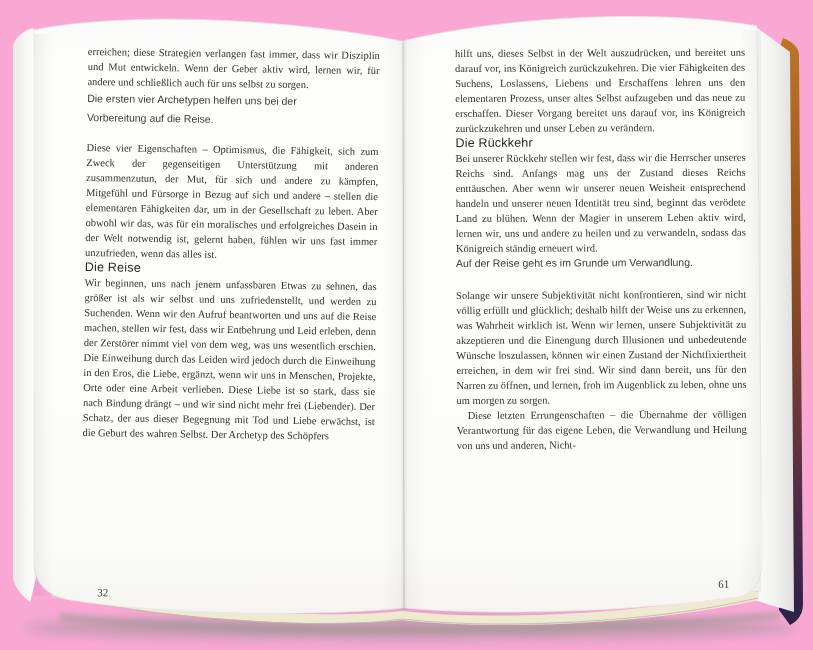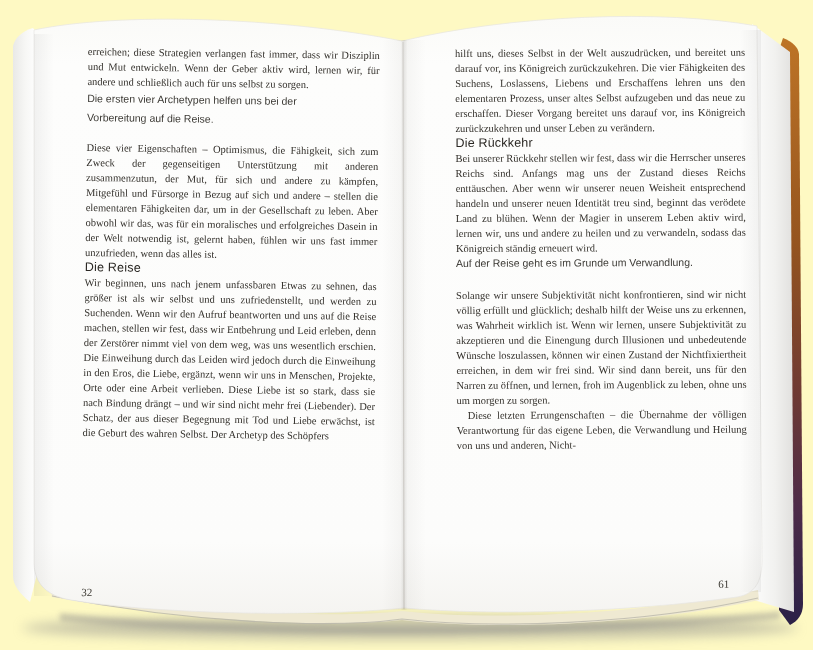--- a/index.html
+++ b/index.html
@@ -1,18 +1,18 @@
 <!DOCTYPE html>
 <html><head>
 <meta charset="utf-8">
 <style>
   html,body { margin:0; padding:0; background:#ffffff; }
   .stage {
     position:relative; width:813px; height:650px;
-    background:#fef9c3; overflow:hidden;
+    background:#f9a8d4; overflow:hidden;
     font-family:"Liberation Serif","DejaVu Serif",serif;
   }
   .book-svg { position:absolute; left:0; top:0; }
 
   .page-text {
     position:absolute;
     font-family:"Liberation Serif","DejaVu Serif",serif;
     font-size:10.5px; line-height:15px;
     color:#33302b; text-align:justify;
   }
@@ -39,21 +39,21 @@
   .heading-left  { margin:24px 0 17px 0; }
   .heading-right { margin:45px 0 13px 0; }
 
   .para-indent { text-indent:11px; }
 
   .pagenum {
     position:absolute;
     font-size:11px; color:#3a3731;
     font-family:"Liberation Serif","DejaVu Serif",serif;
   }
-  .pagenum-left  { left:1px;  top:541px;font-family:Liberation Serif, serif; }
+  .pagenum-left  { left:17px;  top:541px;font-family:Liberation Serif, serif; }
   .pagenum-right { right:18px; top:532px; }
 </style>
 </head>
 <body>
 
 <div class="stage">
 
   <svg class="book-svg" width="813" height="650" viewBox="0 0 813 650">
     <defs>
       <linearGradient id="coverEdge" x1="0" y1="0" x2="0" y2="1">

